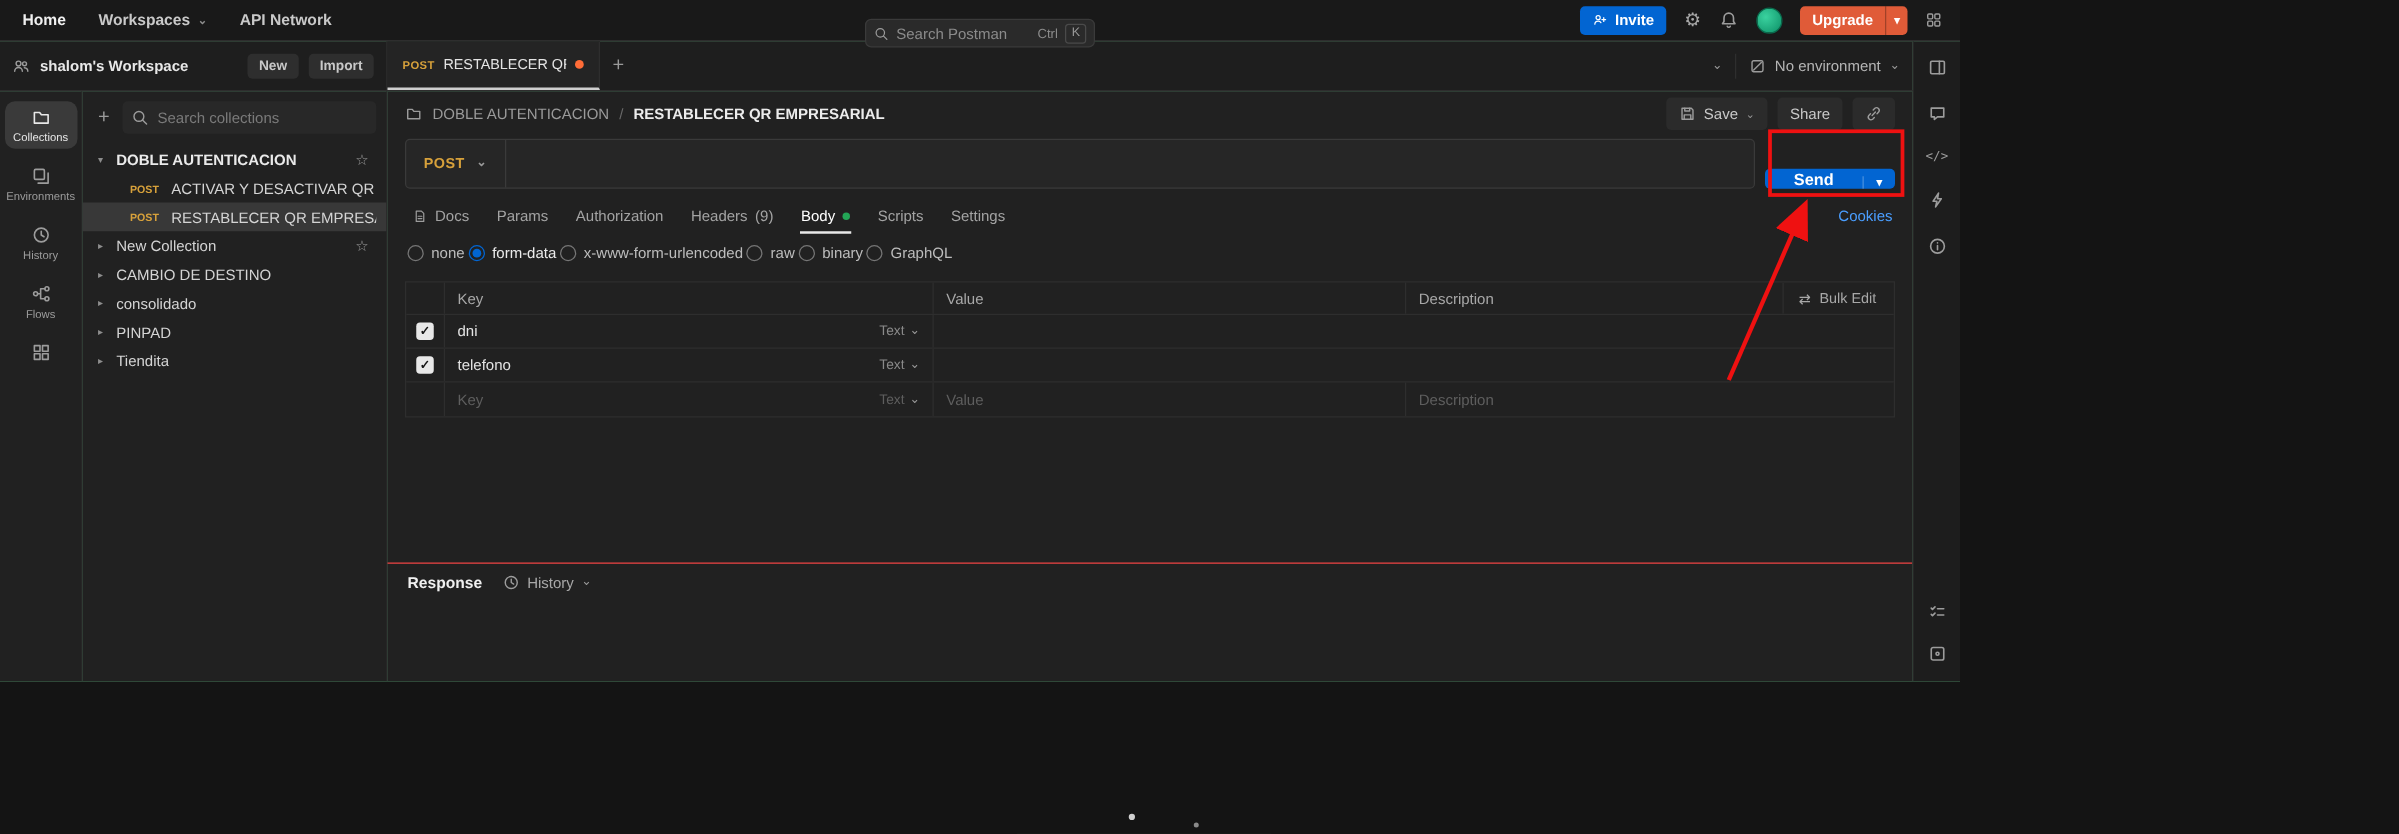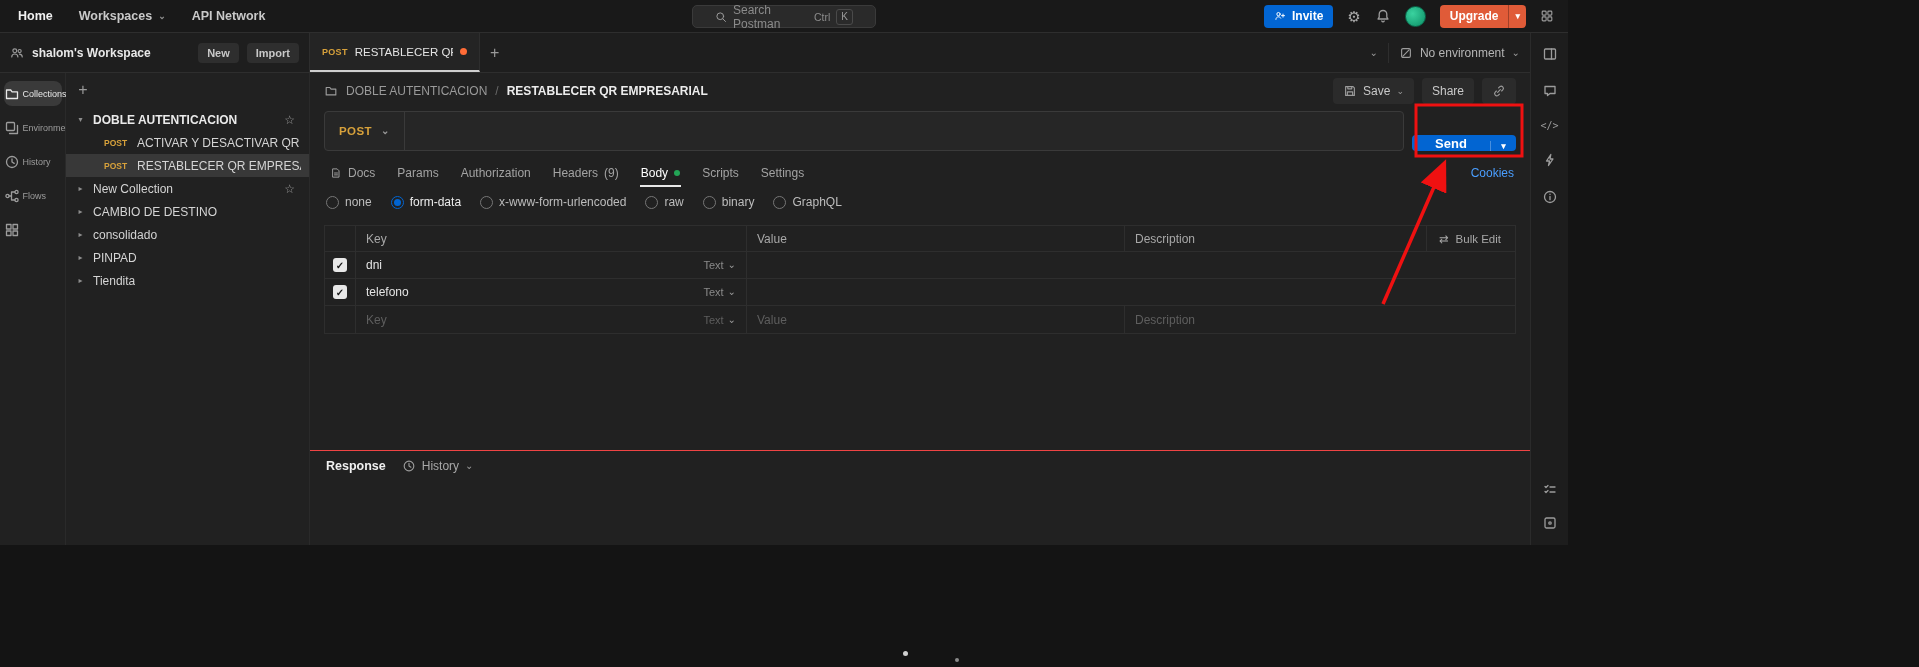--- a/index.html
+++ b/index.html
@@ -14,21 +14,21 @@
   .ic12 { width:12px; height:12px; }
   .ic-white { stroke:#ffffff; }
   .chev { color:#8f8f8f; font-size:9px; line-height:1; }
   .caret { color:#9a9a9a; font-size:10px; line-height:1; }
 
   
   .topbar { height:33px; background:#191919; border-bottom:1px solid #2e2e2e; display:flex; align-items:center; padding:0 10px; position:relative; }
   .topnav { display:flex; gap:26px; align-items:center; padding-left:8px; }
   .topnav .item { color:#c9c9c9; font-weight:600; font-size:12.5px; display:flex; gap:6px; align-items:center; }
   .topnav .item.first { color:#f0f0f0; }
-  .search-pill { position:absolute; left:50%; top:5px; transform:translateX(-50%); width:184px; height:23px; background:#2a2a2a; border:1px solid #3a3a3a; border-radius:5px; display:flex; align-items:center; gap:6px; padding:0 22px; color:#8b8b8b; font-size:12px; }
+  .search-pill { position:absolute; left:50%; top:15px; transform:translateX(-50%); width:184px; height:23px; background:#2a2a2a; border:1px solid #3a3a3a; border-radius:5px; display:flex; align-items:center; gap:6px; padding:0 6px; color:#8b8b8b; font-size:12px; }
   .kbd { border:1px solid #4a4a4a; border-radius:3px; font-size:10px; padding:0 4px; color:#9a9a9a; line-height:14px; }
   .sc-ctrl { margin-left:auto; font-size:10.5px; color:#8b8b8b; }
   .top-right { margin-left:auto; display:flex; align-items:center; gap:14px; padding-right:4px; }
   .invite-btn { background:#0265d2; color:#fff; border-radius:4px; height:23px; padding:0 10px; display:flex; align-items:center; gap:6px; font-weight:600; font-size:12px; }
   .gear { font-size:15px; color:#a8a8a8; line-height:1; }
   .avatar { width:21px; height:21px; border-radius:50%; background:radial-gradient(circle at 35% 35%, #3ad29f, #0c8f66); border:1px solid #0a6b4d; }
   .upgrade-btn { background:#e05b38; border-radius:4px; height:23px; display:flex; align-items:stretch; color:#fff; font-weight:600; font-size:12px; }
   .upgrade-btn .main { padding:0 10px; display:flex; align-items:center; }
   .upgrade-btn .up-caret { border-left:1px solid rgba(0,0,0,.28); padding:0 6px; display:flex; align-items:center; color:#fff; font-size:9px; }
 
@@ -47,21 +47,21 @@
   .newtab-btn { width:30px; display:flex; align-items:center; justify-content:center; color:#9a9a9a; font-size:16px; }
   .ws-right { margin-left:auto; display:flex; align-items:center; gap:10px; padding-right:10px; }
   .ws-divider { width:1px; height:20px; background:#2e2e2e; }
   .env-select { display:flex; align-items:center; gap:7px; color:#b5b5b5; font-size:12px; }
 
   
   .mainrow { flex:1; display:flex; min-height:0; }
 
   
   .rail { width:66px; flex:none; border-right:1px solid #2a2a2a; display:flex; flex-direction:column; align-items:center; padding-top:8px; gap:9px; background:#212121; }
-  .rail-item { width:58px; padding:5px 0 4px; display:flex; flex-direction:row; align-items:center; gap:3px; border-radius:8px; color:#9c9c9c; font-size:9px; }
+  .rail-item { width:58px; padding:5px 0 4px; display:flex; flex-direction:column; align-items:center; gap:3px; border-radius:8px; color:#9c9c9c; font-size:9px; }
   .rail-item.active { background:#3a3a3a; color:#e8e8e8; }
   .rail-item.active .ic { stroke:#e8e8e8; }
 
   
   .sidebar { width:244px; flex:none; border-right:1px solid #2a2a2a; padding-top:8px; background:#212121; min-width:0; }
   .sb-controls { display:flex; align-items:center; gap:6px; padding:0 8px 9px; }
   .sb-plus { color:#9a9a9a; font-size:16px; width:18px; text-align:center; }
   .sb-search-wrap { position:relative; flex:1; }
   .sb-search-wrap .ic { position:absolute; left:7px; top:6px; }
   .sb-search { width:100%; height:26px; background:#282828; border:none; border-radius:4px; color:#c8c8c8; padding:0 8px 0 28px; font-size:12px; font-family:"Liberation Sans", sans-serif; outline:none; }
@@ -93,21 +93,21 @@
   .send-main { flex:1; display:flex; align-items:center; justify-content:center; }
   .send-caret { width:26px; border-left:1px solid rgba(255,255,255,.28); display:flex; align-items:center; justify-content:center; font-size:9px; color:#fff; }
 
   .reqtabs { display:flex; align-items:center; gap:2px; padding:0 10px; height:28px; flex:none; }
   .reqtab { padding:0 10px; height:100%; display:flex; align-items:center; gap:6px; color:#a3a3a3; font-size:12px; position:relative; white-space:nowrap; }
   .reqtab.active { color:#ffffff; }
   .reqtab.active::after { content:""; position:absolute; left:9px; right:9px; bottom:0; height:2px; background:#e8e8e8; }
   .greendot { width:6px; height:6px; border-radius:50%; background:#23a556; flex:none; }
   .cookies { margin-left:auto; color:#4a9eff; font-size:12px; padding-right:6px; }
 
-  .modes { display:flex; align-items:center; gap:19px; padding:0 16px; height:30px; flex:none; }
+  .modes { display:flex; align-items:center; gap:3px; padding:0 16px; height:30px; flex:none; }
   .mode { display:flex; align-items:center; gap:6px; color:#bdbdbd; font-size:12px; }
   .radio { width:13px; height:13px; border-radius:50%; border:1.5px solid #767676; position:relative; flex:none; }
   .mode.selected { color:#ececec; }
   .mode.selected .radio { border-color:#0265d2; }
   .mode.selected .radio::after { content:""; position:absolute; inset:2px; border-radius:50%; background:#0265d2; }
 
   .ptable { margin:8px 14px 0; border:1px solid #2e2e2e; flex:none; }
   .trow { display:grid; grid-template-columns:30px 391px 378px 1fr; align-items:stretch; border-bottom:1px solid #2e2e2e; height:27px; }
   .trow:last-child { border-bottom:none; }
   .trow.thead { height:26px; color:#a8a8a8; }
@@ -268,20 +268,27 @@
                   <rect x="9" y="2.5" width="4.5" height="4.5"></rect>
                   <rect x="2.5" y="9" width="4.5" height="4.5"></rect>
                   <rect x="9" y="9" width="4.5" height="4.5"></rect>
                 </svg>
             </div>
           </div>
 
           <div class="sidebar" data-interactable="false">
             <div class="sb-controls" data-interactable="false">
               <span class="sb-plus" data-interactable="true">+</span>
+              <span class="sb-search-wrap" data-interactable="true">
+                <svg class="ic ic14" viewBox="0 0 16 16" data-interactable="false">
+                    <circle cx="7" cy="7" r="4.5"></circle>
+                    <line x1="10.5" y1="10.5" x2="14" y2="14"></line>
+                  </svg>
+                <input class="sb-search" data-interactable="true" placeholder="Search collections" style="">
+              </span>
             </div>
 
             <div class="tree-row" data-interactable="true">
               <span class="twisty" data-interactable="true">▾</span>
               <span class="tree-label strong">DOBLE AUTENTICACION</span>
               <span class="star" data-interactable="true">☆</span>
             </div>
             <div class="tree-row request" data-interactable="true">
               <span class="tree-method">POST</span>
               <span class="tree-label">ACTIVAR Y DESACTIVAR QR EMPR...</span>

